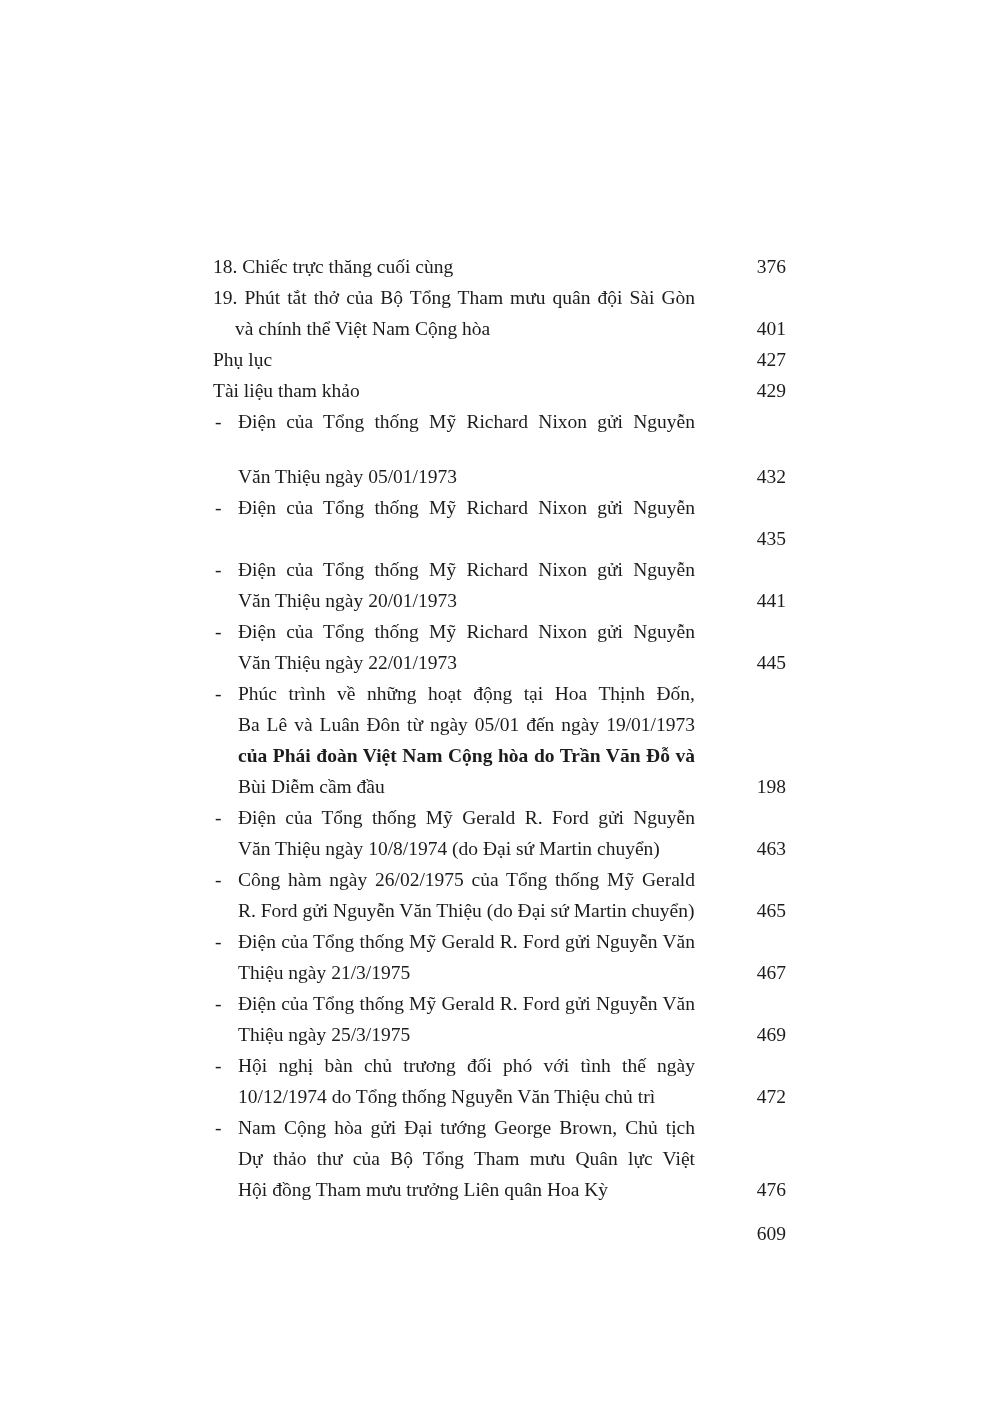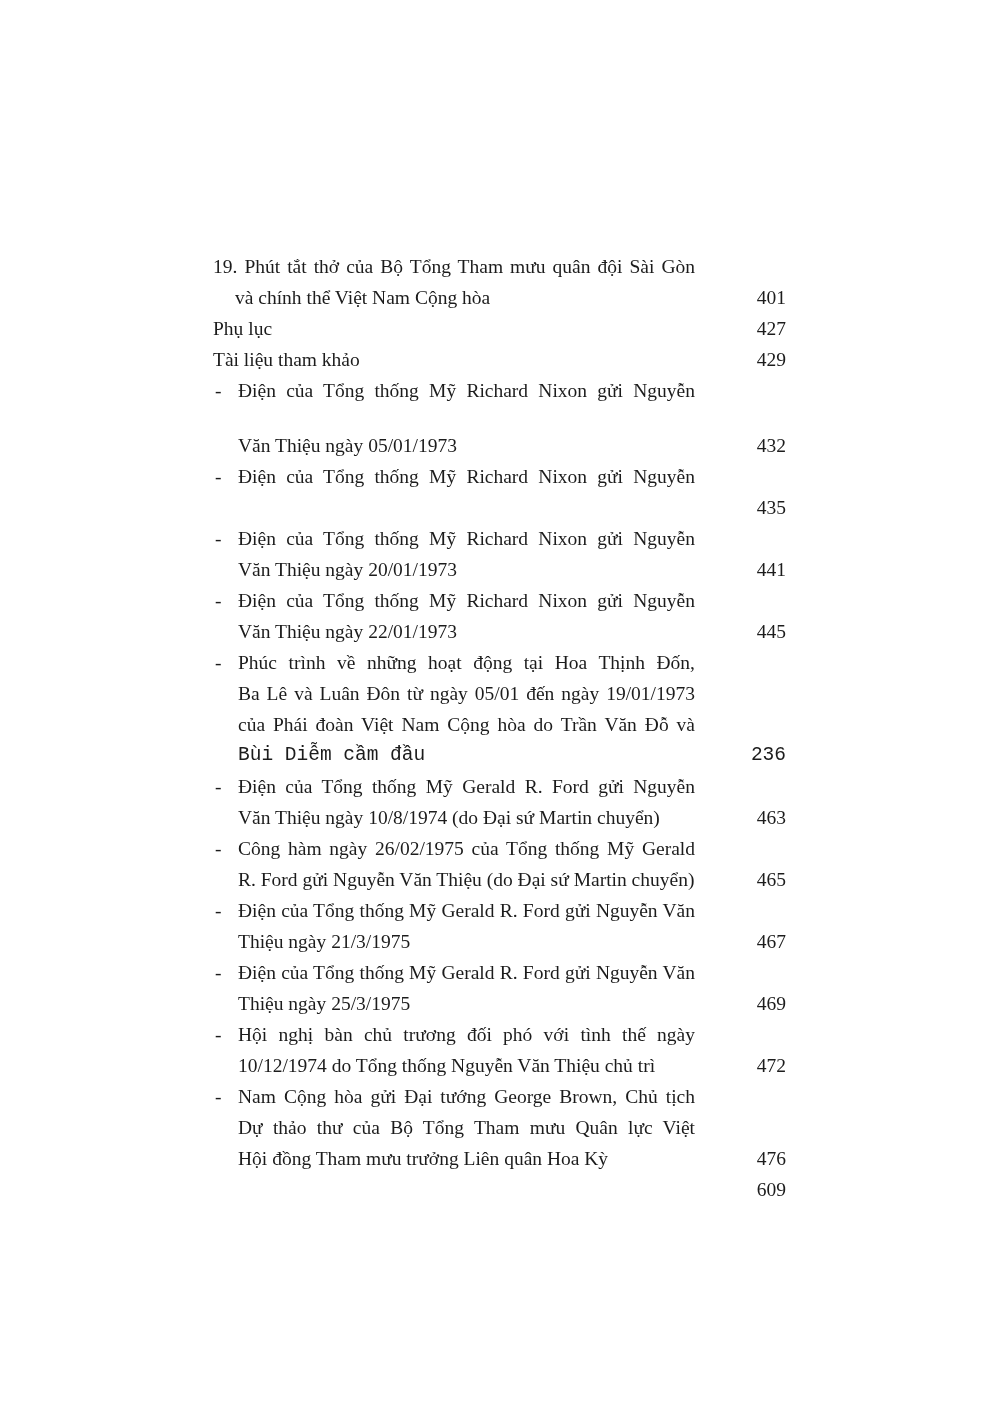--- a/index.html
+++ b/index.html
@@ -46,30 +46,37 @@
     align-items: baseline;
   }
   .pg {
     margin-left: auto;
     padding-left: 10px;
     white-space: nowrap;
   }
   .folio {
     width: 573px;
     margin-left: 213px;
+    margin-top: 13px;
     text-align: right;
     font-size: 19.5px;
     line-height: 31px;
   }
 </style>
 </head>
 <body>
 
 <div class="page">
   <main class="toc" id="toc">
+      <div class="entry">
+        <div class="line last" style="padding-left: 0px;">
+          <span class="txt">18. Chiếc trực thăng cuối cùng</span>
+          <span class="pg">376</span>
+        </div>
+      </div>
       <div class="entry">
         <div class="line just" style="padding-left: 0px;"><span class="txt">19. Phút tắt thở của Bộ Tổng Tham mưu quân đội Sài Gòn</span></div>
         <div class="line last" style="padding-left: 22px; align-items: flex-end;">
           <span class="txt">và chính thể Việt Nam Cộng hòa</span>
           <span class="pg">401</span>
         </div>
       </div>
       <div class="entry italic">
         <div class="line last" style="padding-left: 0px;">
           <span class="txt">Phụ lục</span>
@@ -110,24 +117,24 @@
         <div class="line just" style="padding-left: 25px;"><span class="txt">Điện của Tổng thống Mỹ Richard Nixon gửi Nguyễn</span></div>
         <div class="line last" style="padding-left: 25px;">
           <span class="txt">Văn Thiệu ngày 22/01/1973</span>
           <span class="pg">445</span>
         </div>
       </div>
       <div class="entry">
         <span class="marker dash">-</span>
         <div class="line just" style="padding-left: 25px;"><span class="txt">Phúc trình về những hoạt động tại Hoa Thịnh Đốn,</span></div>
         <div class="line just" style="padding-left: 25px;"><span class="txt">Ba Lê và Luân Đôn từ ngày 05/01 đến ngày 19/01/1973</span></div>
-        <div class="line just" style="padding-left: 25px;"><span class="txt">của Phái đoàn Việt Nam Cộng hòa do Trần Văn Đỗ và</span></div>
-        <div class="line last" style="padding-left: 25px; font-family: Liberation Mono, monospace;">
+        <div class="line just" style="padding-left: 25px; font-weight: bold;"><span class="txt">của Phái đoàn Việt Nam Cộng hòa do Trần Văn Đỗ và</span></div>
+        <div class="line last" style="padding-left: 25px;">
           <span class="txt">Bùi Diễm cầm đầu</span>
-          <span class="pg">236</span>
+          <span class="pg">198</span>
         </div>
       </div>
       <div class="entry">
         <span class="marker dash">-</span>
         <div class="line just" style="padding-left: 25px;"><span class="txt">Điện của Tổng thống Mỹ Gerald R. Ford gửi Nguyễn</span></div>
         <div class="line last" style="padding-left: 25px;">
           <span class="txt">Văn Thiệu ngày 10/8/1974 (do Đại sứ Martin chuyển)</span>
           <span class="pg">463</span>
         </div>
       </div>

